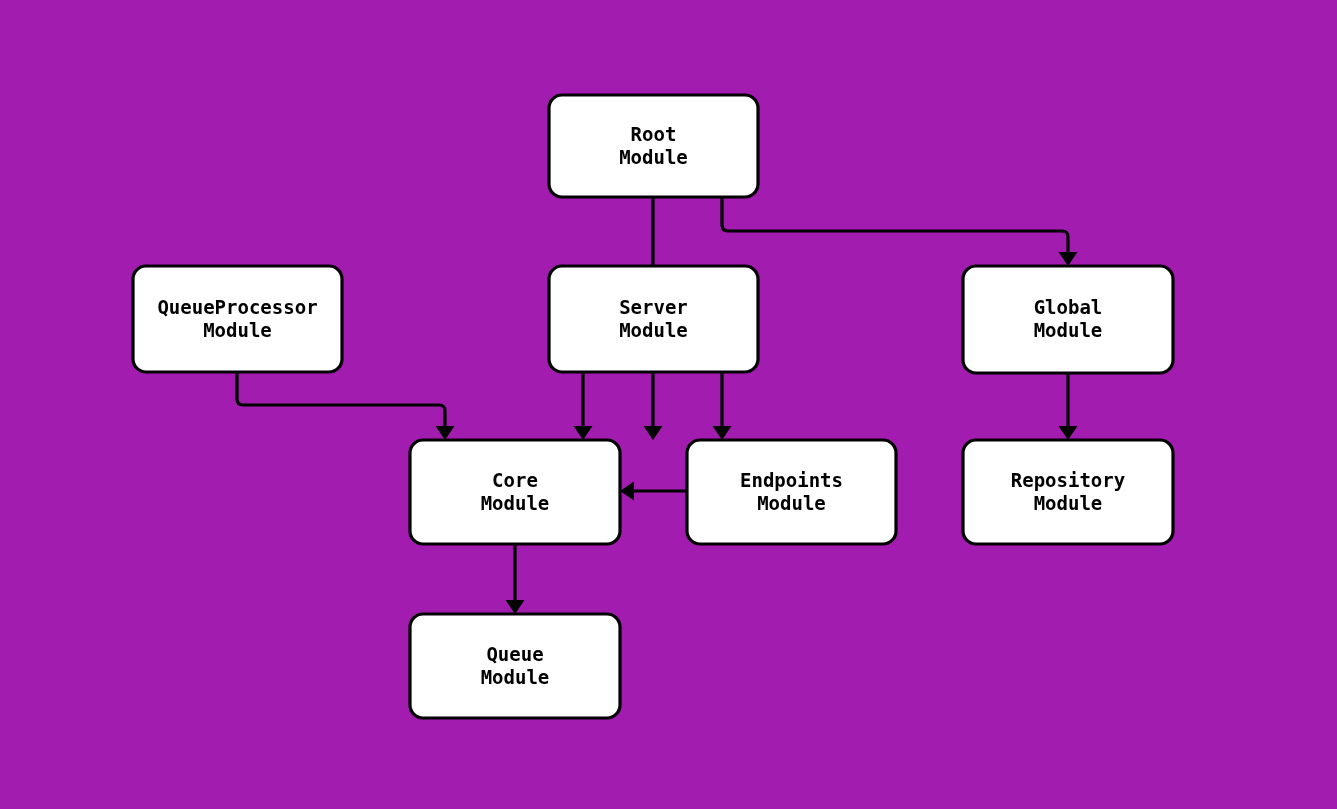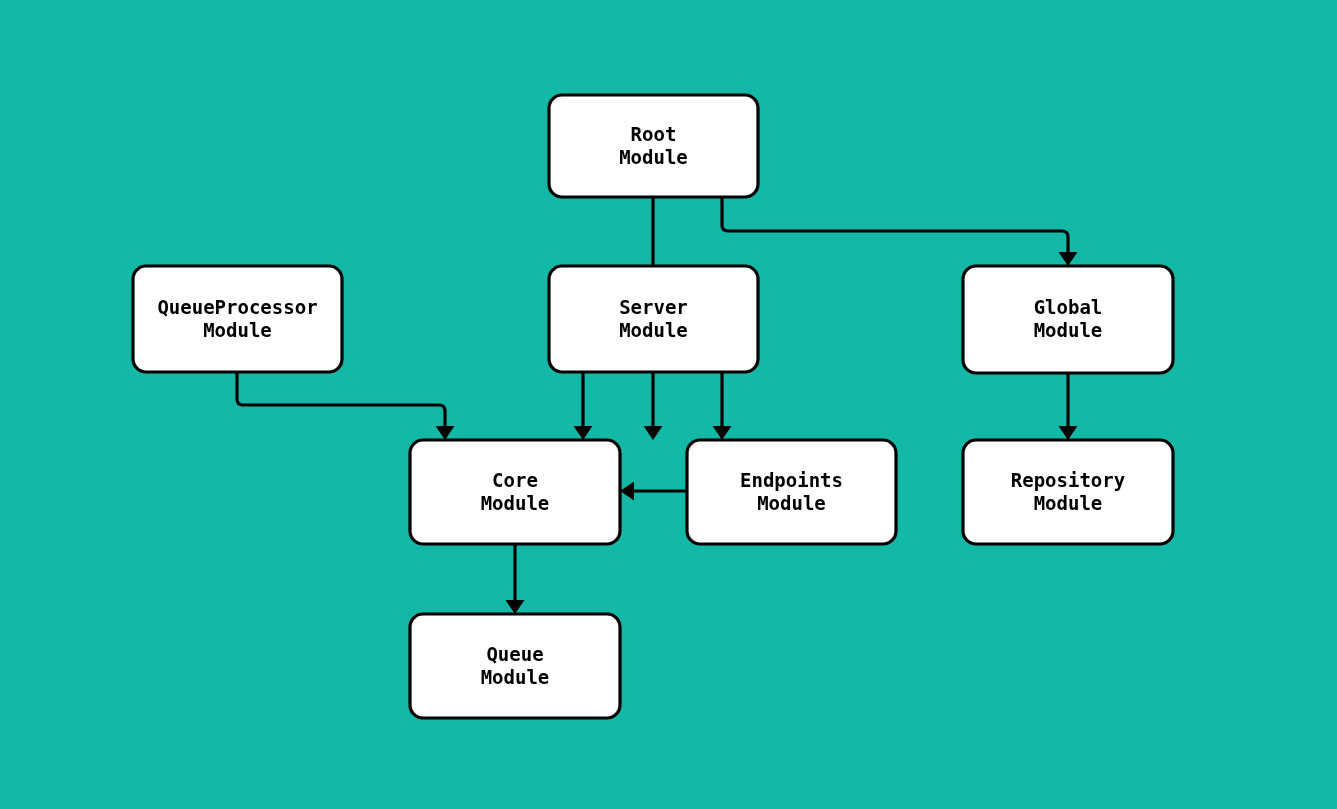--- a/index.html
+++ b/index.html
@@ -11,21 +11,21 @@
   body {
     width: 1337px;
     height: 809px;
     font-family: "DejaVu Sans Mono", monospace;
     overflow: hidden;
   }
   #diagram-canvas {
     position: relative;
     width: 1337px;
     height: 809px;
-    background: #14b8a6;
+    background: #a21caf;
   }
   svg#graph {
     display: block;
     width: 1337px;
     height: 809px;
   }
   .node-box {
     fill: #ffffff;
     stroke: #000000;
     stroke-width: 3.2;

